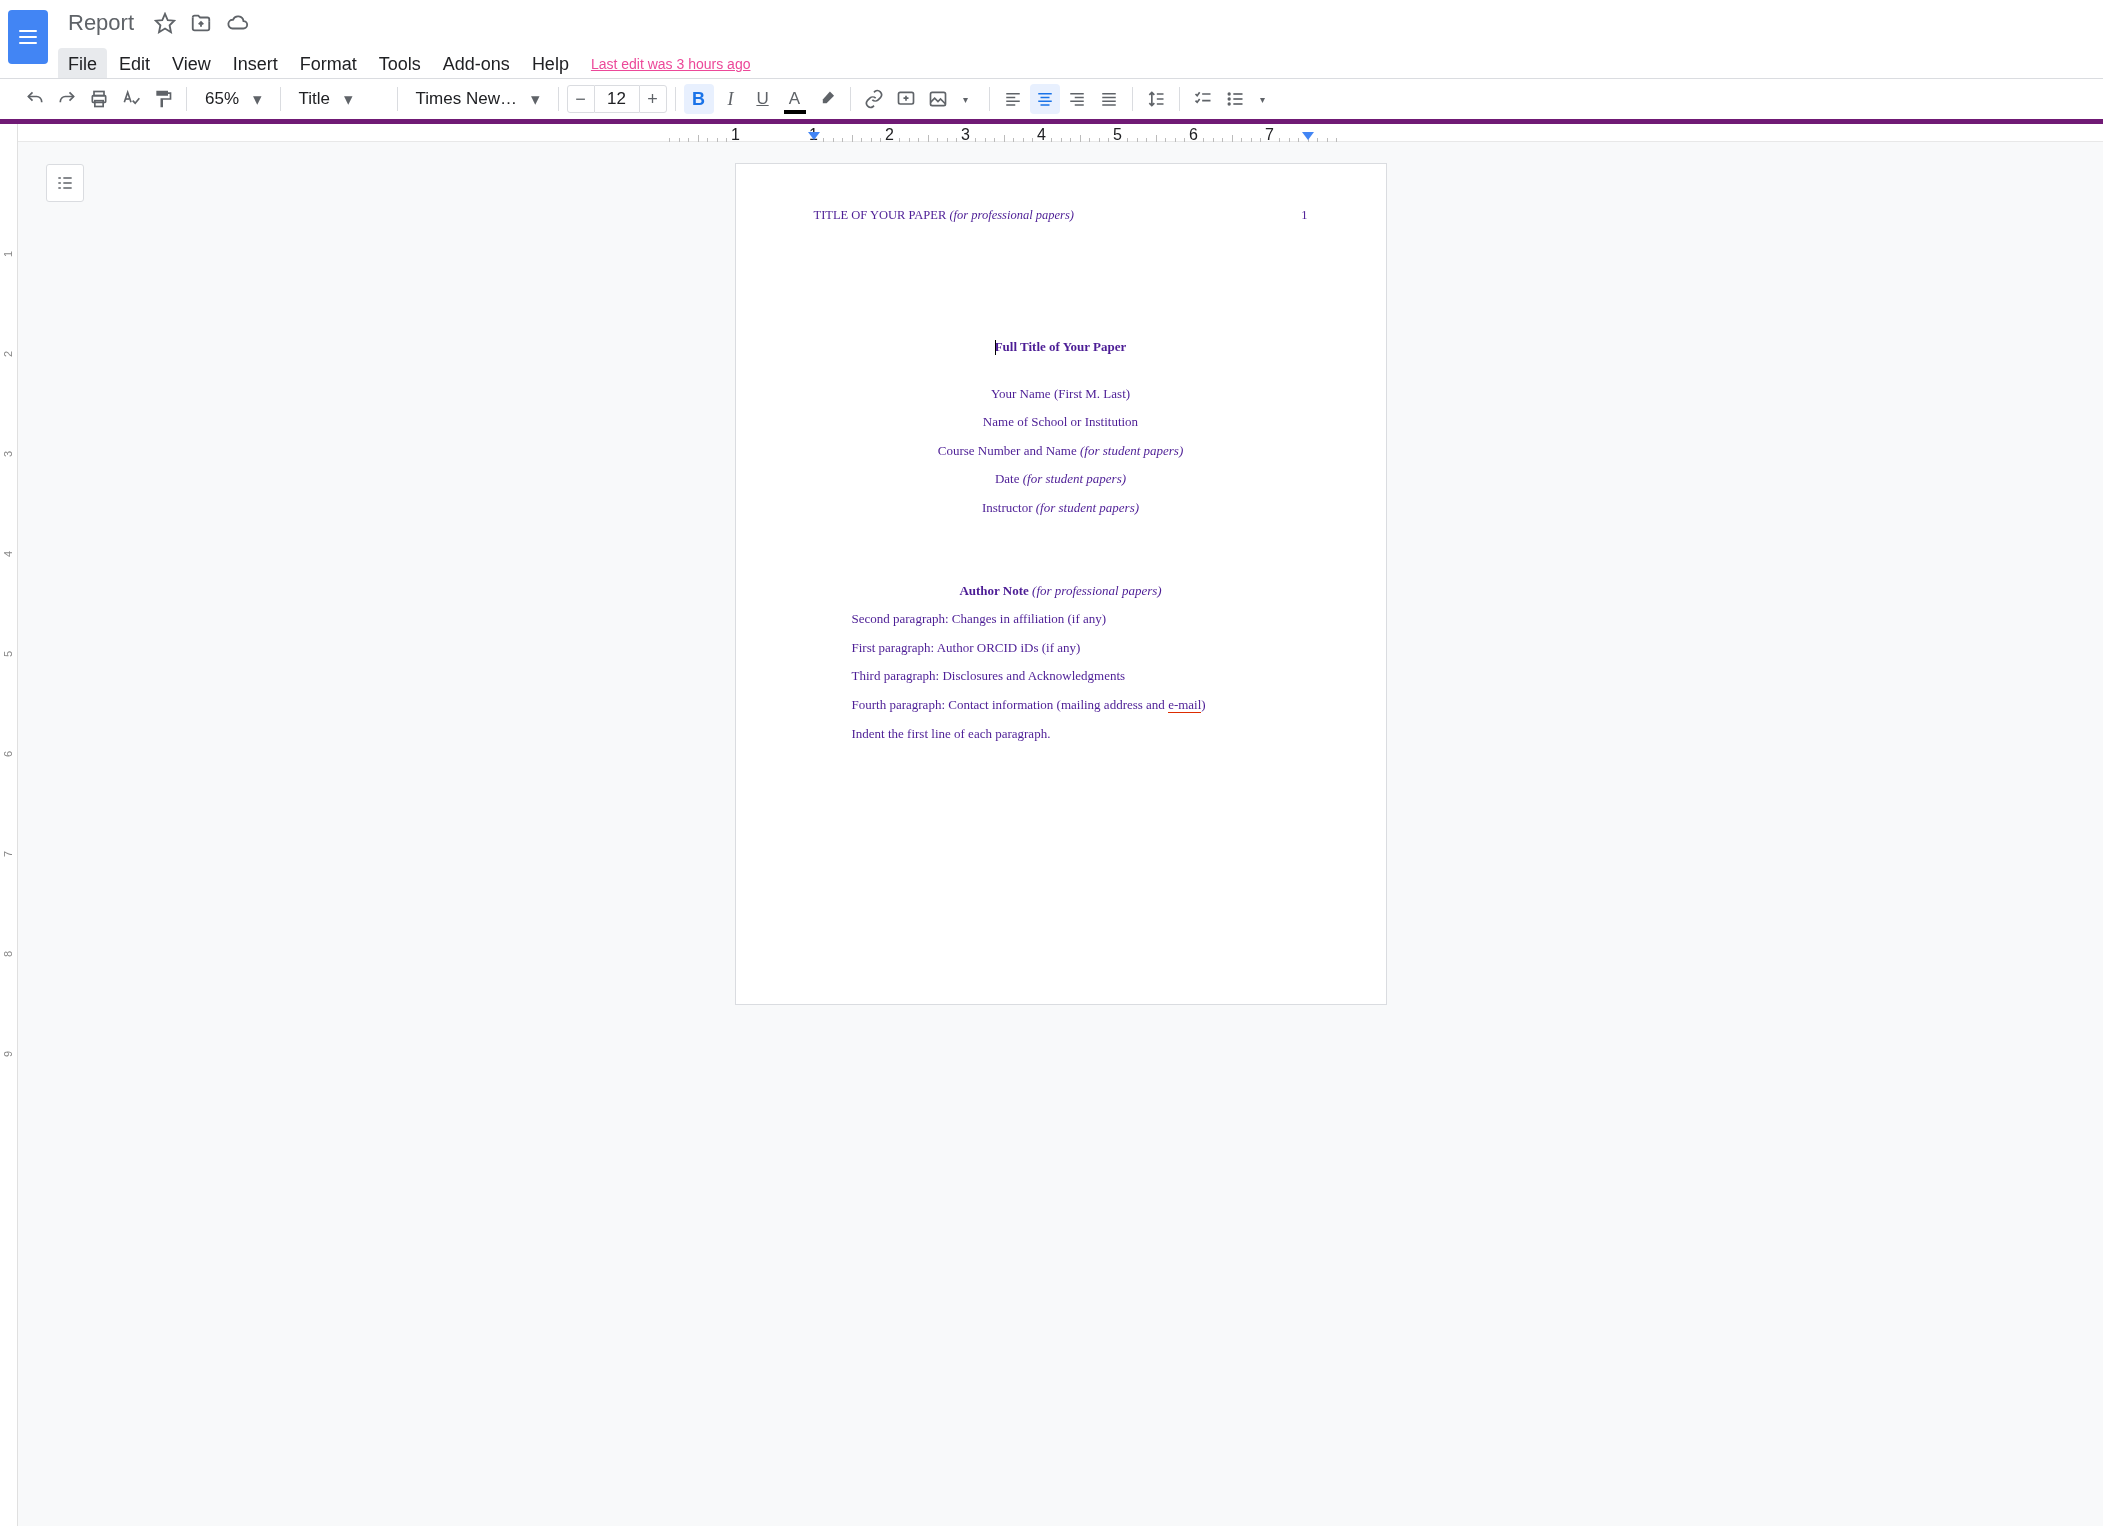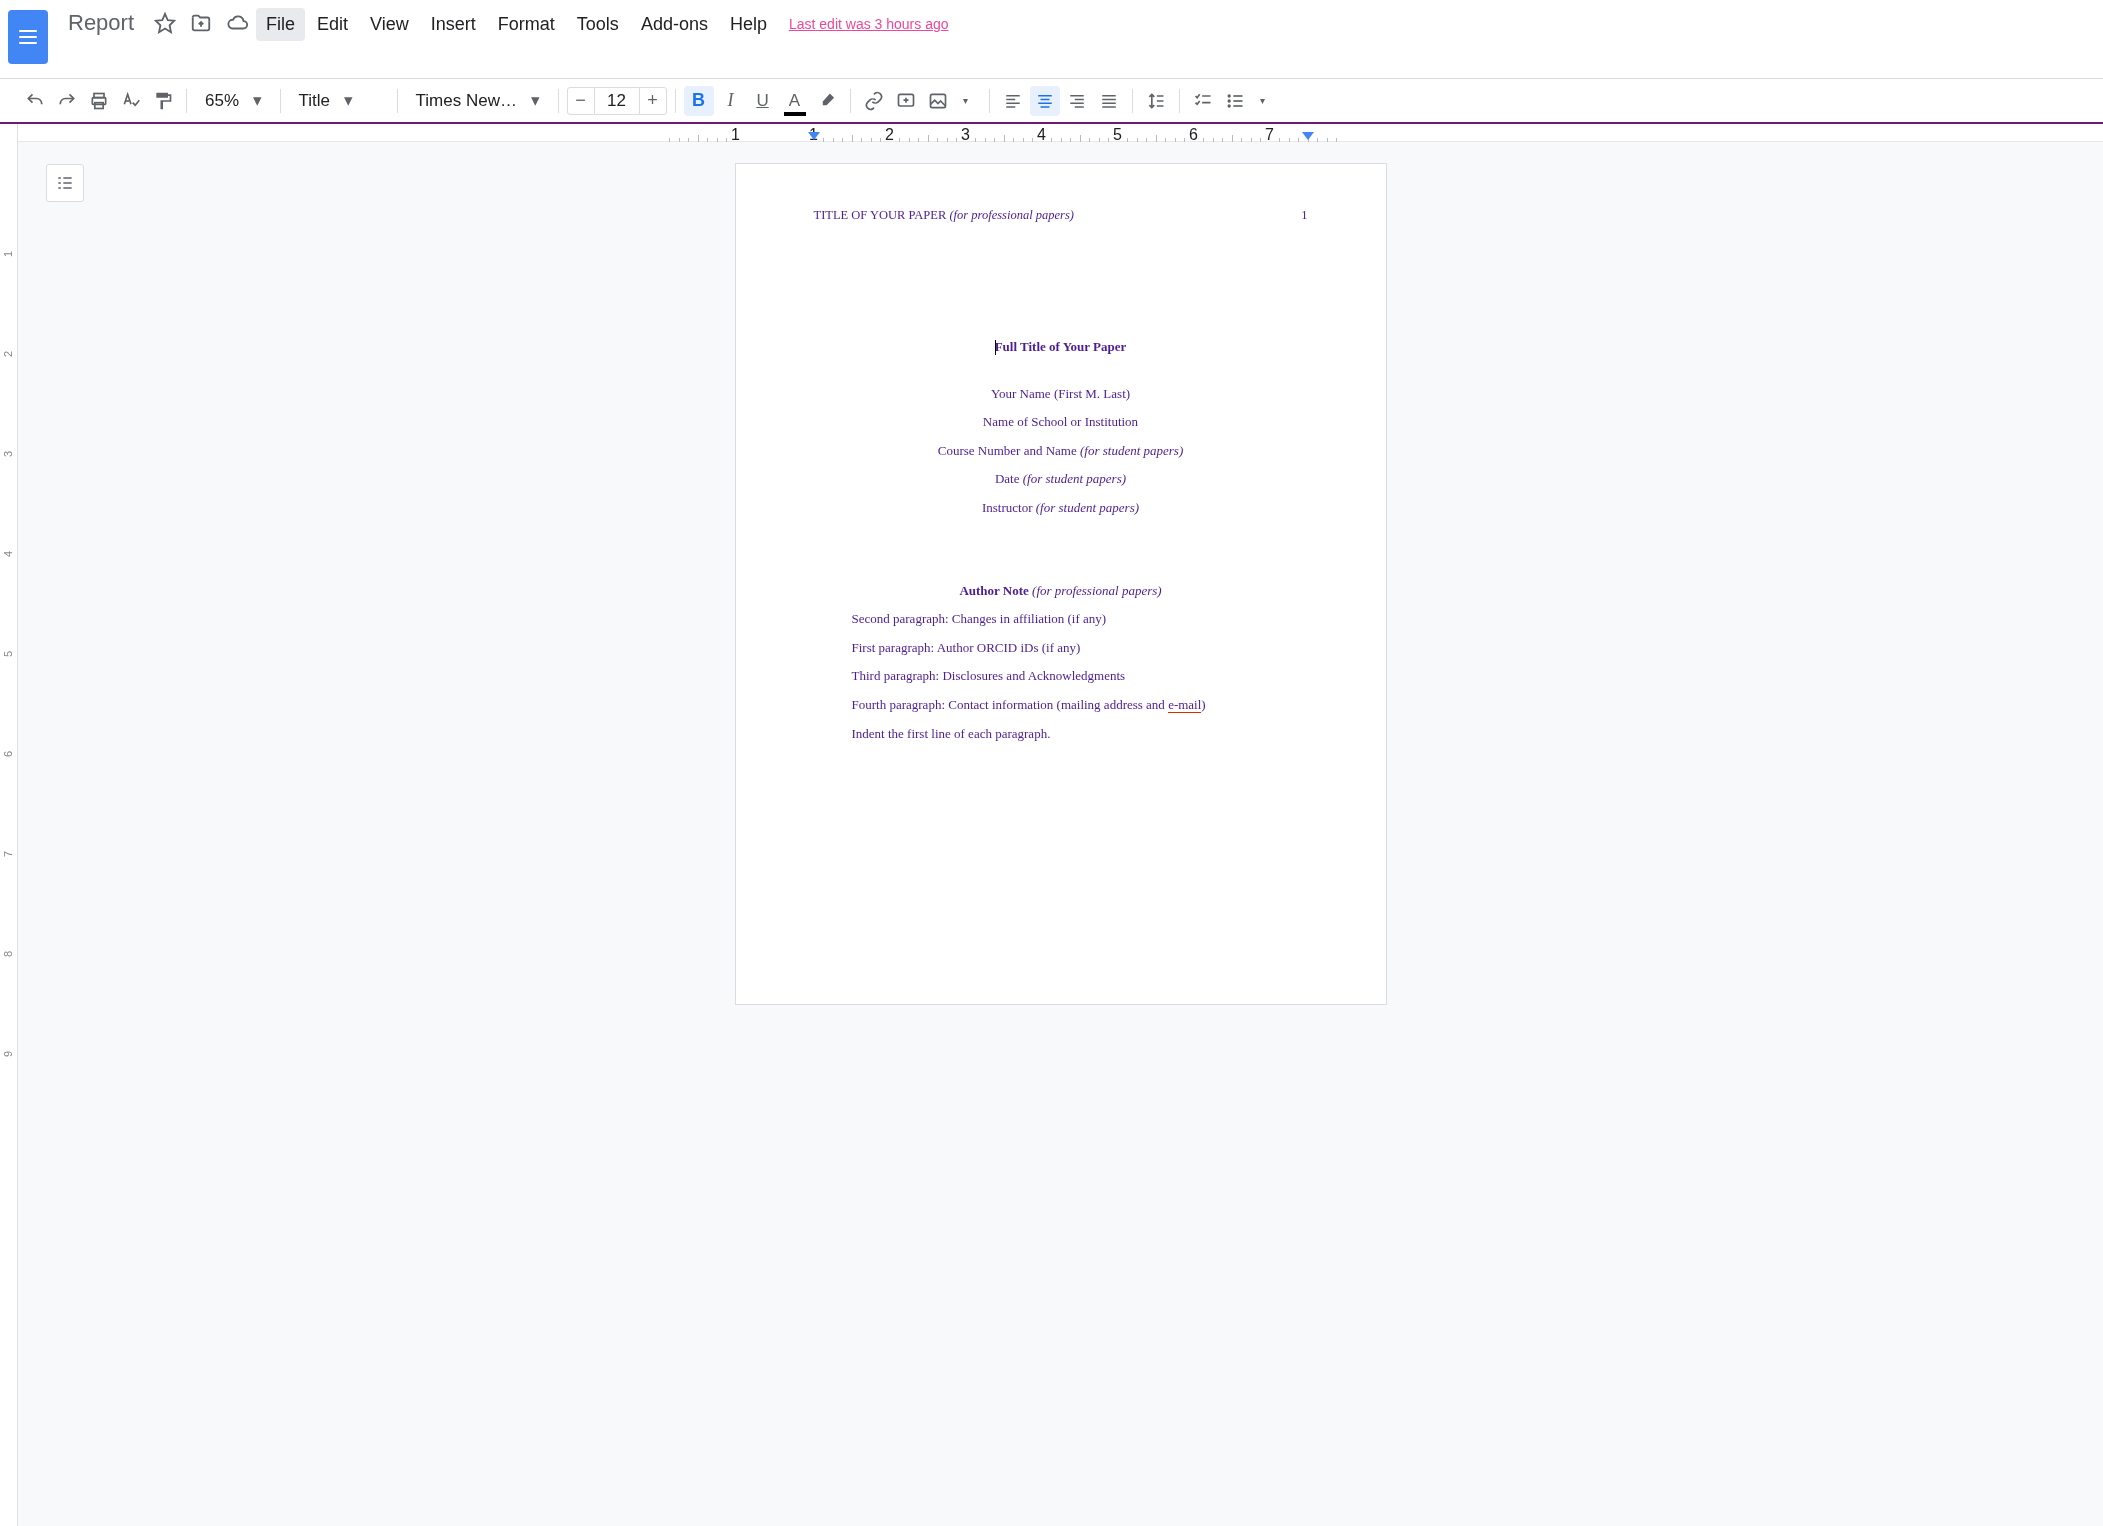--- a/index.html
+++ b/index.html
@@ -4,31 +4,31 @@
 <style>
 *{box-sizing:border-box;margin:0;padding:0}
 body{font-family:Arial,Helvetica,sans-serif;background:#fff;color:#202124;overflow:hidden}
 .app{display:flex;flex-direction:column;height:100vh;width:100vw}
 
 
 .titlebar{display:flex;align-items:flex-start;padding:8px 8px 0 8px;gap:8px;height:78px}
 .doc-logo{width:40px;height:54px;background:#4285f4;border-radius:4px;display:flex;align-items:center;justify-content:center;flex-shrink:0;margin-top:2px}
 .doc-logo-lines{width:18px;height:14px;display:flex;flex-direction:column;justify-content:space-between}
 .doc-logo-lines span{height:2px;background:#fff;border-radius:1px}
-.doc-head{display:flex;flex-direction:row;gap:4px;flex:1}
+.doc-head{display:flex;flex-direction:column;gap:10px;flex:1}
 .doc-title-row{display:flex;align-items:center;gap:14px;height:30px;padding-left:6px}
 .doc-title{font-size:22px;color:#5f6368;font-weight:400;padding:2px 6px}
 .tb-icon{color:#5f6368;cursor:pointer;display:flex;align-items:center}
 .menubar{display:flex;align-items:center;gap:2px;height:32px;padding-left:2px}
 .menu-item{font-size:18px;color:#202124;padding:6px 10px;border-radius:4px;cursor:pointer}
 .menu-item.active{background:#e8eaed}
 .last-edit{font-size:14px;color:#ec4899;text-decoration:underline;padding:6px 10px;cursor:pointer}
 
 
-.toolbar{display:flex;align-items:center;height:46px;border-top:1px solid #dadce0;border-bottom:2px solid #701a75;padding:0 20px;gap:2px;background:#fff}
+.toolbar{display:flex;align-items:center;height:46px;border-top:1px solid #dadce0;border-bottom:5px solid #701a75;padding:0 20px;gap:2px;background:#fff}
 .tbtn{min-width:30px;height:30px;display:flex;align-items:center;justify-content:center;border-radius:4px;cursor:pointer;color:#5f6368;position:relative}
 .tbtn.on{background:#e8f0fe;color:#1a73e8}
 .sep{width:1px;height:24px;background:#dadce0;margin:0 6px}
 .tsel{display:flex;align-items:center;height:30px;padding:0 10px;gap:14px;cursor:pointer;font-size:17px;color:#202124}
 .tsel .dd{color:#5f6368}
 .font-size-box{display:flex;align-items:center;gap:0}
 .fs-btn{width:28px;height:28px;border:1px solid #dadce0;display:flex;align-items:center;justify-content:center;cursor:pointer;font-size:18px;color:#5f6368}
 .fs-val{width:44px;height:28px;border-top:1px solid #dadce0;border-bottom:1px solid #dadce0;text-align:center;font-size:17px;line-height:26px}
 .text-color-ind{position:absolute;bottom:0;left:4px;right:4px;height:4px;background:#000}
 .dd-caret{margin-left:-4px}

